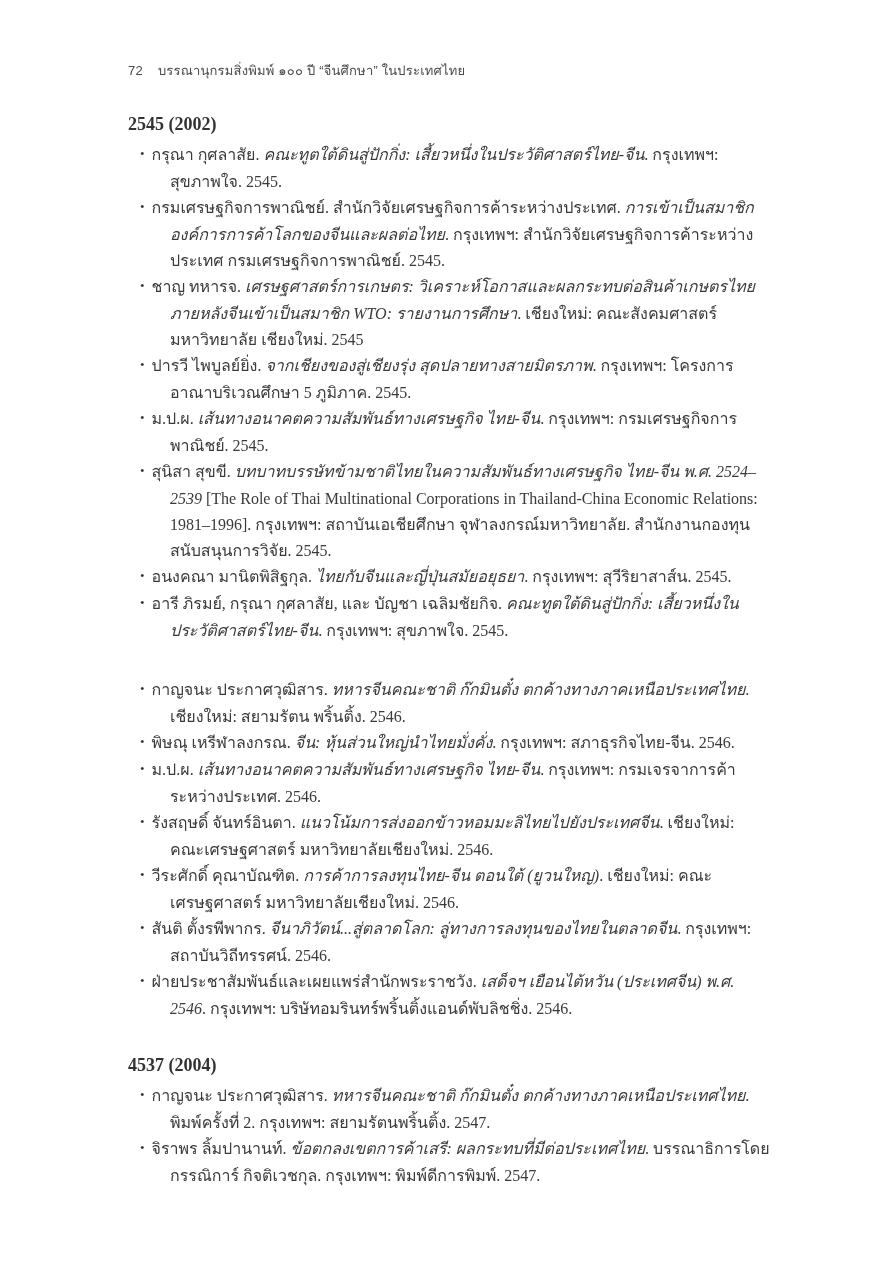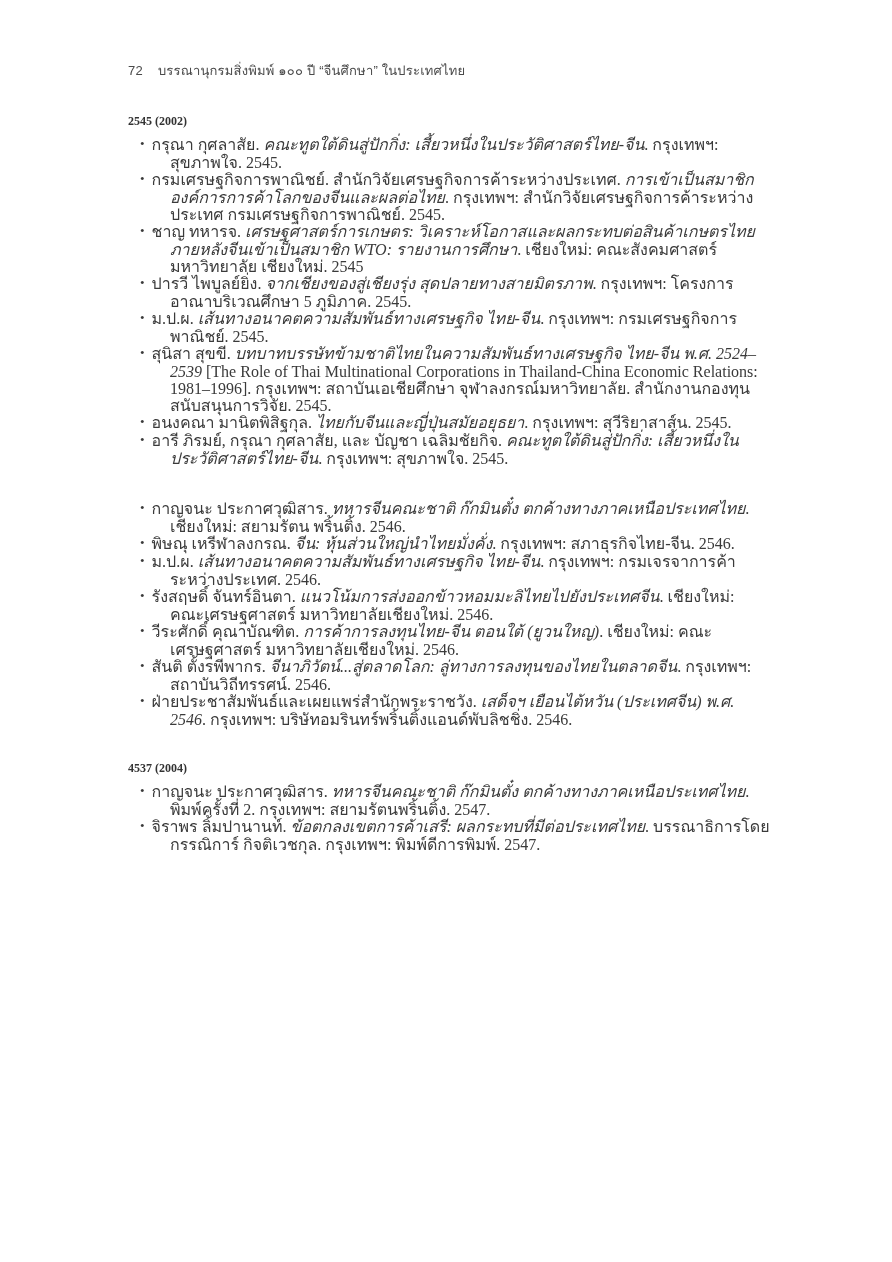--- a/index.html
+++ b/index.html
@@ -17,29 +17,29 @@
   .page-header {
     font-family: "Liberation Sans", "DejaVu Sans", sans-serif;
     font-size: 13px;
     color: #4a4a4a;
     letter-spacing: 0.2px;
     white-space: nowrap;
   }
   .page-num { margin-right: 15px; }
   .biblio-section { margin-top: 33px; }
   .section-heading {
-    font-size: 12px;
+    font-size: 18px;
     font-weight: bold;
     color: #333333;
     margin: 0 0 7px 0;
     font-family: "Liberation Serif", "DejaVu Serif", serif;
   }
   .entry-list {
     font-size: 16px;
-    line-height: 17px;
+    line-height: 26px;
     color: #3a3a3a;
   }
   .entry {
     padding-left: 42px;
     text-indent: -30px;
     text-align: left;
   }
   .bullet {
     margin-right: 7px;
     font-size: 13px;

